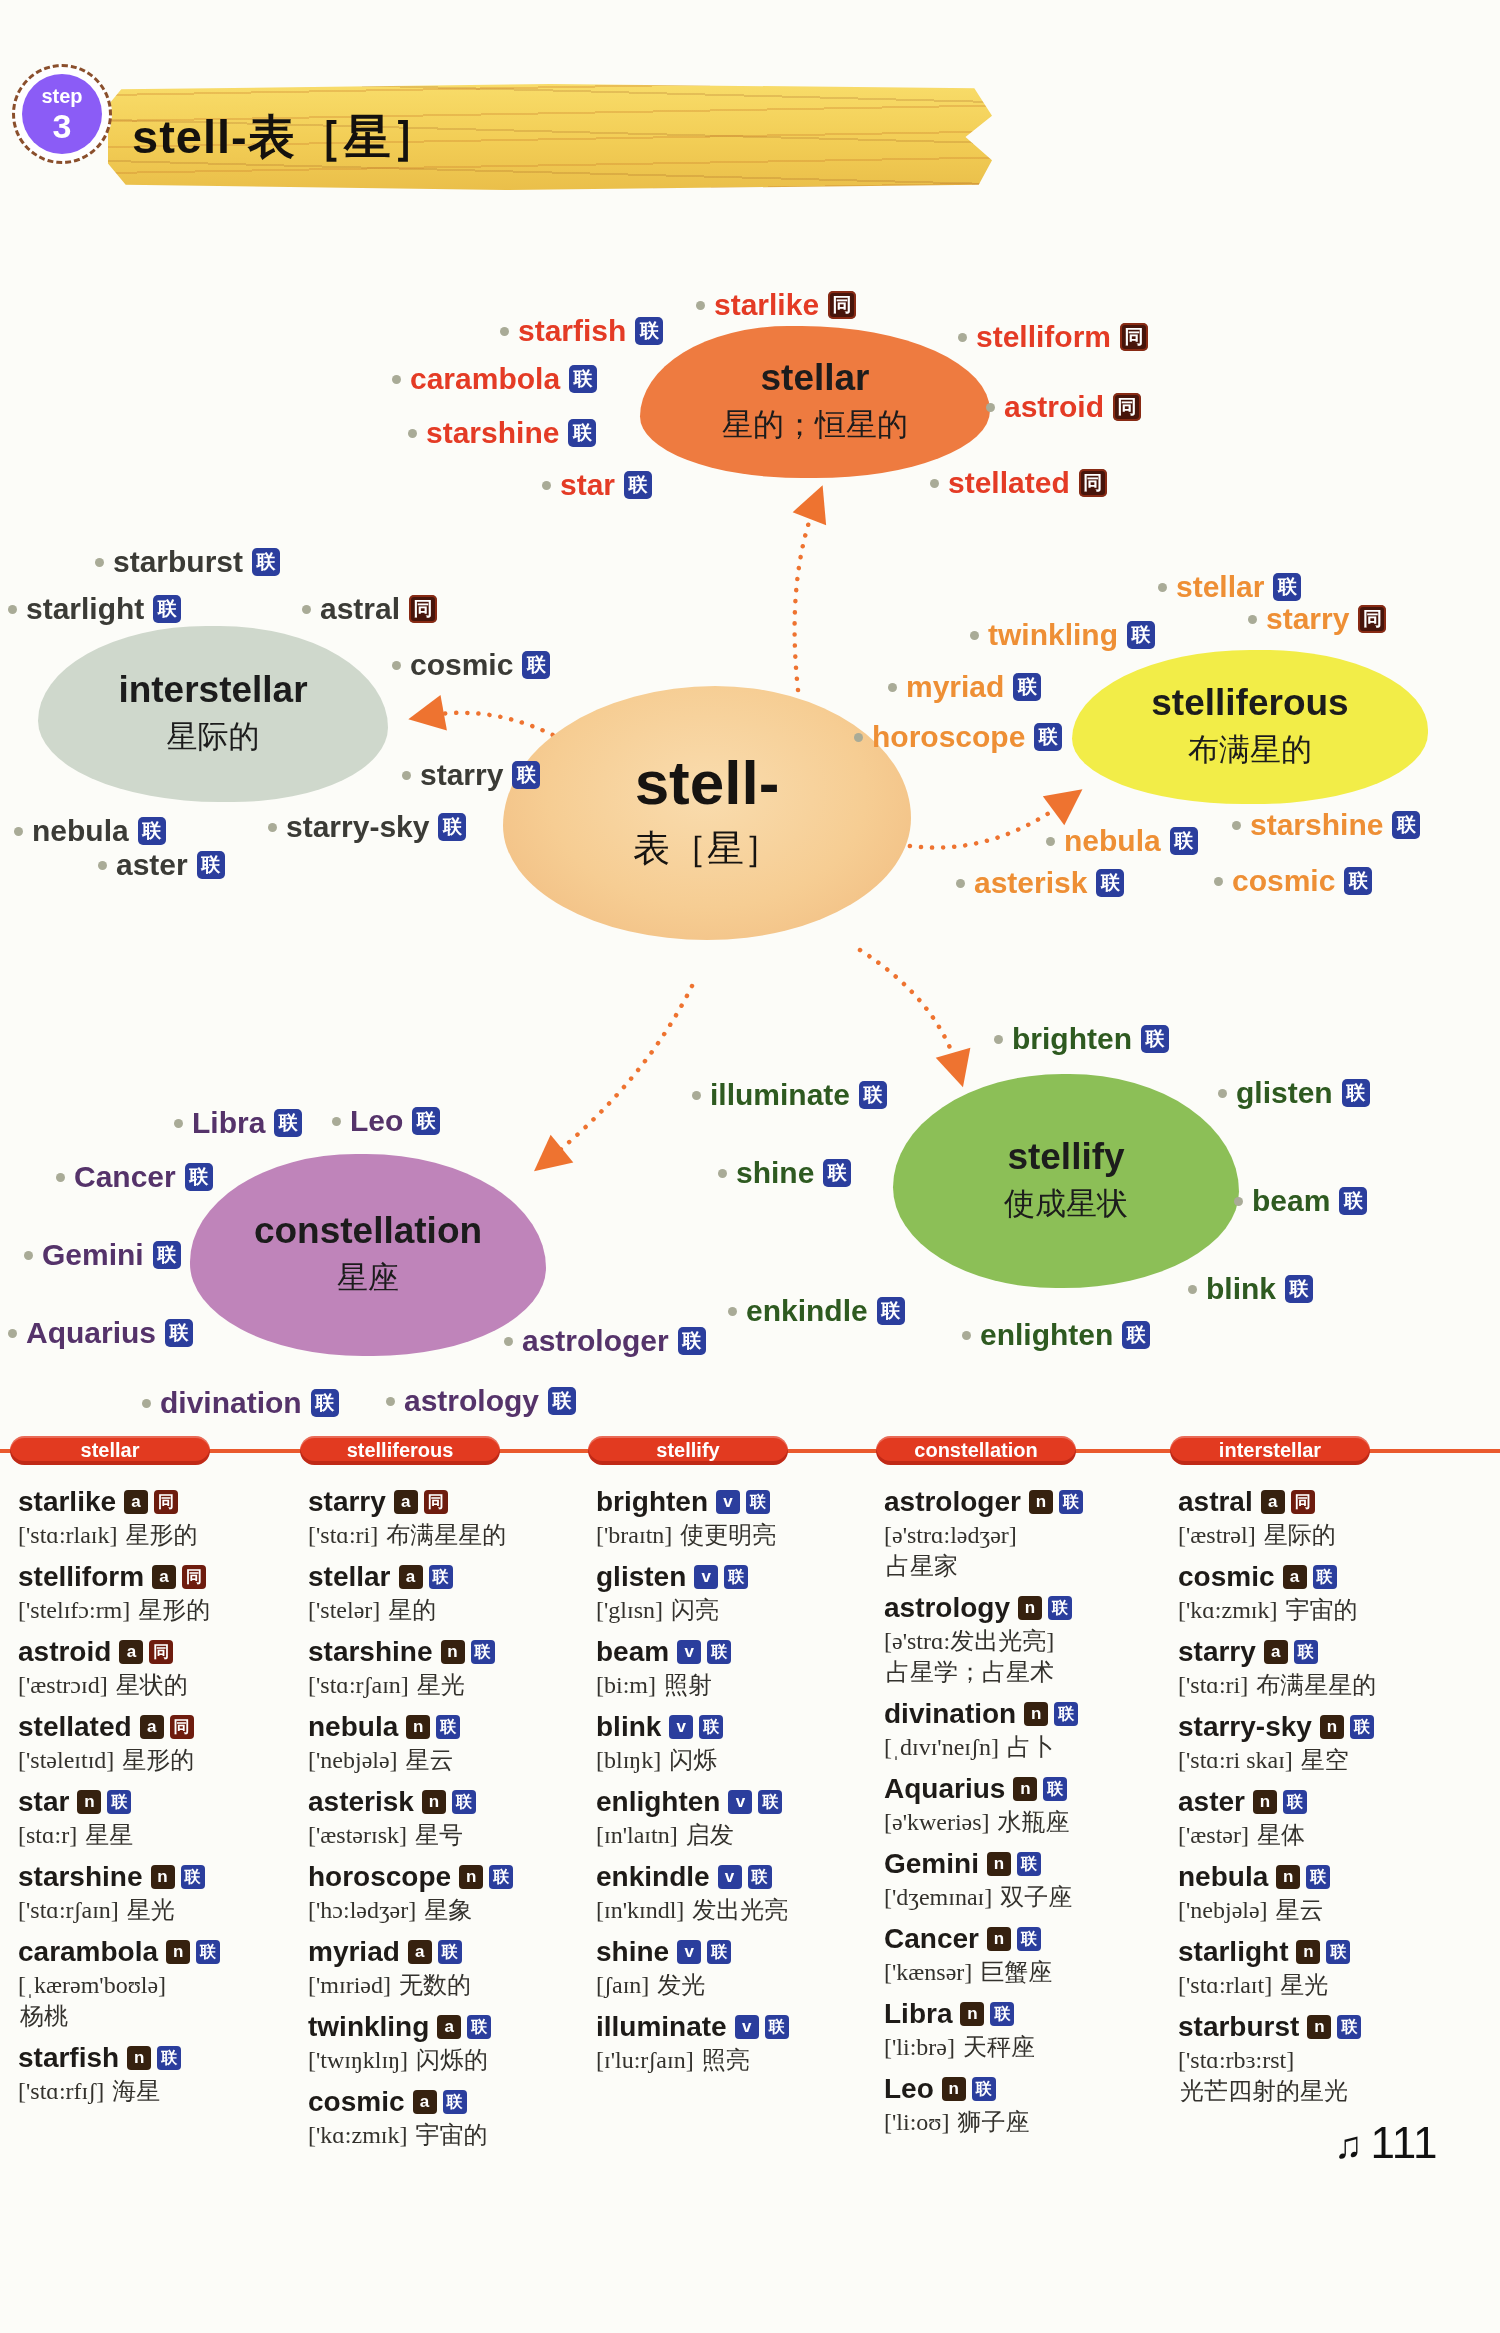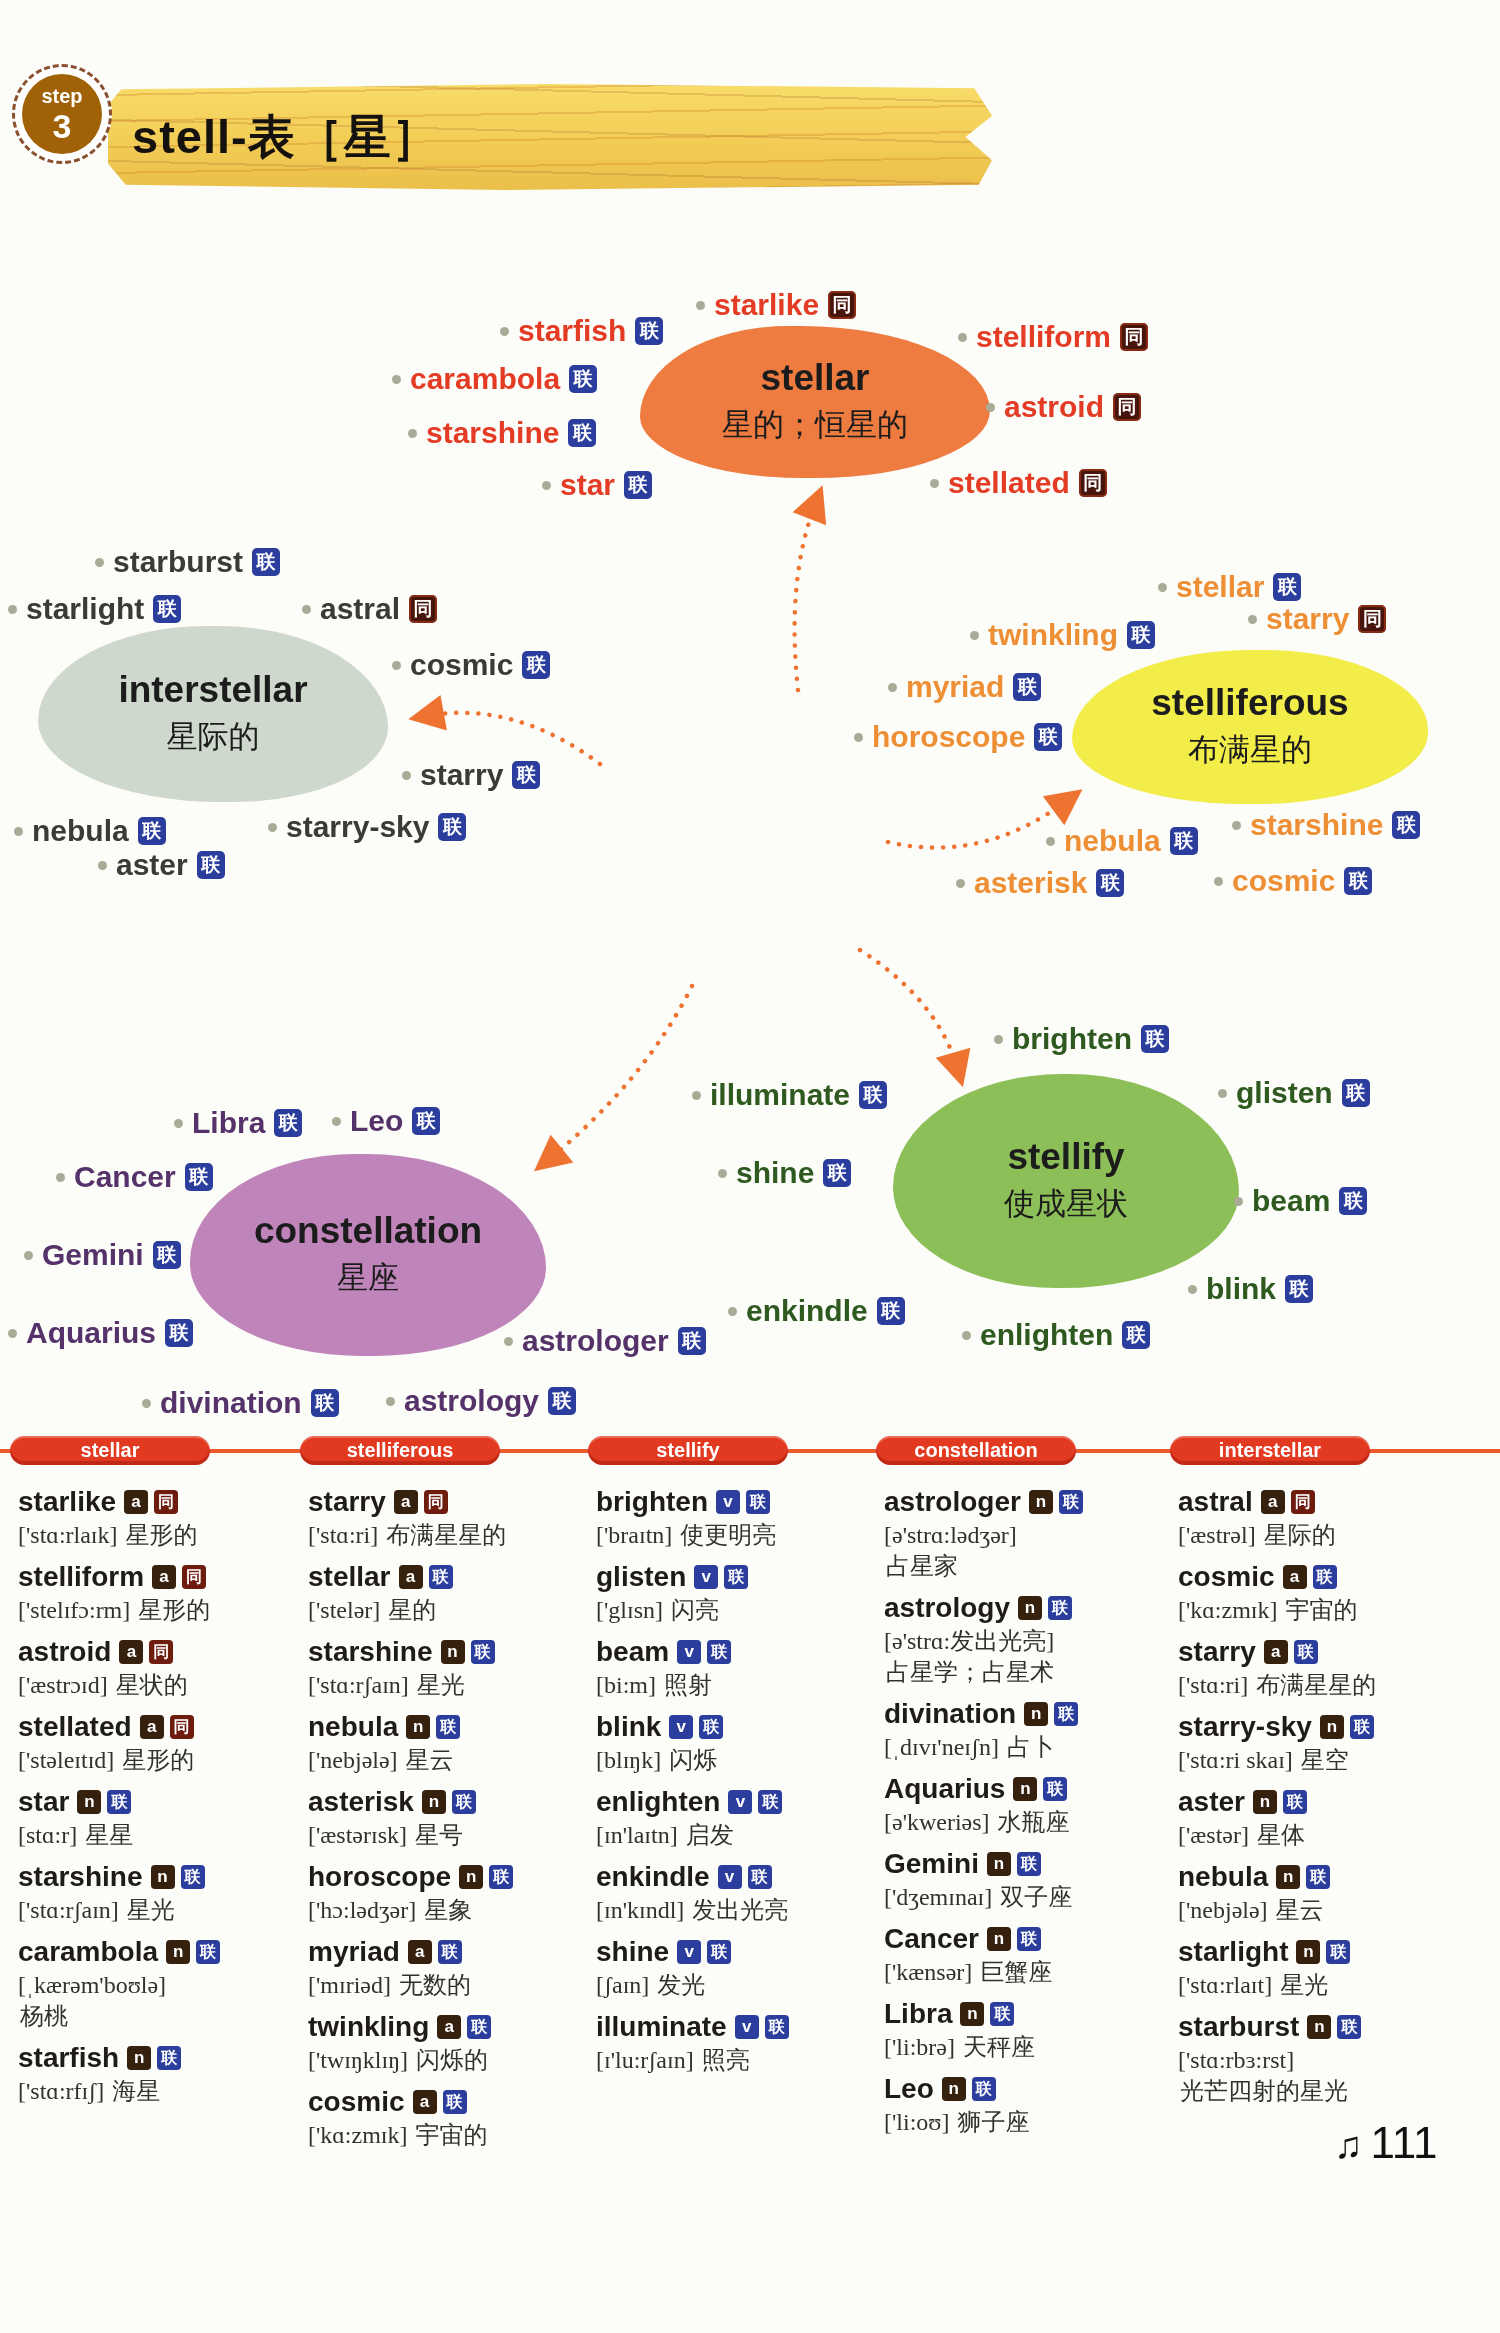--- a/index.html
+++ b/index.html
@@ -11,21 +11,21 @@
   .plank{
     position:absolute;left:108px;top:84px;width:884px;height:106px;border-radius:10px;
     background:
       repeating-linear-gradient(179deg, rgba(205,130,45,0) 0 10px, rgba(205,130,45,.33) 10px 12px, rgba(205,130,45,0) 12px 26px),
       repeating-linear-gradient(181.5deg, rgba(160,90,30,0) 0 17px, rgba(160,90,30,.22) 17px 19px, rgba(160,90,30,0) 19px 41px),
       linear-gradient(180deg,#f8dc69 0%,#f2cd55 55%,#eabf4a 100%);
     clip-path:polygon(0 20%,1.5% 5%,50% 0,98% 4%,100% 30%,97% 50%,100% 72%,98.5% 95%,45% 100%,2% 95%,0 75%);
   }
   .page-title{position:absolute;left:132px;top:106px;font-size:47px;font-weight:bold;color:#14110e;letter-spacing:1px;white-space:nowrap}
   .step-ring{position:absolute;left:12px;top:64px;width:100px;height:100px;border:3px dashed #8a4f2c;border-radius:50%;background:#fff;box-sizing:border-box}
-  .step-circle{position:absolute;left:7px;top:7px;width:80px;height:80px;border-radius:50%;background:#a16207;color:#fff;display:flex;flex-direction:column;align-items:center;justify-content:center;line-height:1}
+  .step-circle{position:absolute;left:7px;top:7px;width:80px;height:80px;border-radius:50%;background:#8b5cf6;color:#fff;display:flex;flex-direction:column;align-items:center;justify-content:center;line-height:1}
   .step-circle .sl{font-size:20px;font-weight:bold}
   .step-circle .sn{font-size:34px;font-weight:bold;margin-top:3px}
   
   #arrows{position:absolute;left:0;top:0;pointer-events:none}
   .arr{fill:none;stroke:#ee7330;stroke-width:4.5;stroke-dasharray:0.1 11;stroke-linecap:round}
   #mindmap{position:absolute;left:0;top:0;width:1500px;height:1460px}
   .blob{position:absolute;display:flex;flex-direction:column;align-items:center;justify-content:center;text-align:center;color:#1c1c1c;box-sizing:border-box}
   .blob .bw{font-weight:bold;font-size:37px;line-height:1.1}
   .blob .bm{font-size:31px;margin-top:6px}
   .blob.stellar{border-radius:44% 56% 52% 48% / 62% 58% 46% 42%}
@@ -90,20 +90,24 @@
     </marker>
   </defs>
   <path class="arr" d="M798 690 Q786 578 816 502" marker-end="url(#ah)"></path>
   <path class="arr" d="M600 764 Q514 700 426 716" marker-end="url(#ah)"></path>
   <path class="arr" d="M888 842 Q982 864 1068 800" marker-end="url(#ah)"></path>
   <path class="arr" d="M692 986 Q644 1082 548 1160" marker-end="url(#ah)"></path>
   <path class="arr" d="M860 950 Q938 1000 958 1070" marker-end="url(#ah)"></path>
 </svg>
 
 <div id="mindmap">
+  <div id="center-blob">
+    <div class="root-word">stell-</div>
+    <div class="root-meaning">表［星］</div>
+  </div>
 <div class="blob stellar" style="left: 640px; top: 326px; width: 350px; height: 152px; background: rgb(238, 123, 64);">
       <div class="bw">stellar</div>
       <div class="bm">星的；恒星的</div>
     </div>
     <div class="sat" style="left: 500px; top: 314px; color: rgb(228, 59, 37);">
       <span class="dot"></span>
       <span class="wd">starfish</span>
       <span class="bdg lian">联</span>
     </div>
     <div class="sat" style="left: 696px; top: 288px; color: rgb(228, 59, 37);">

